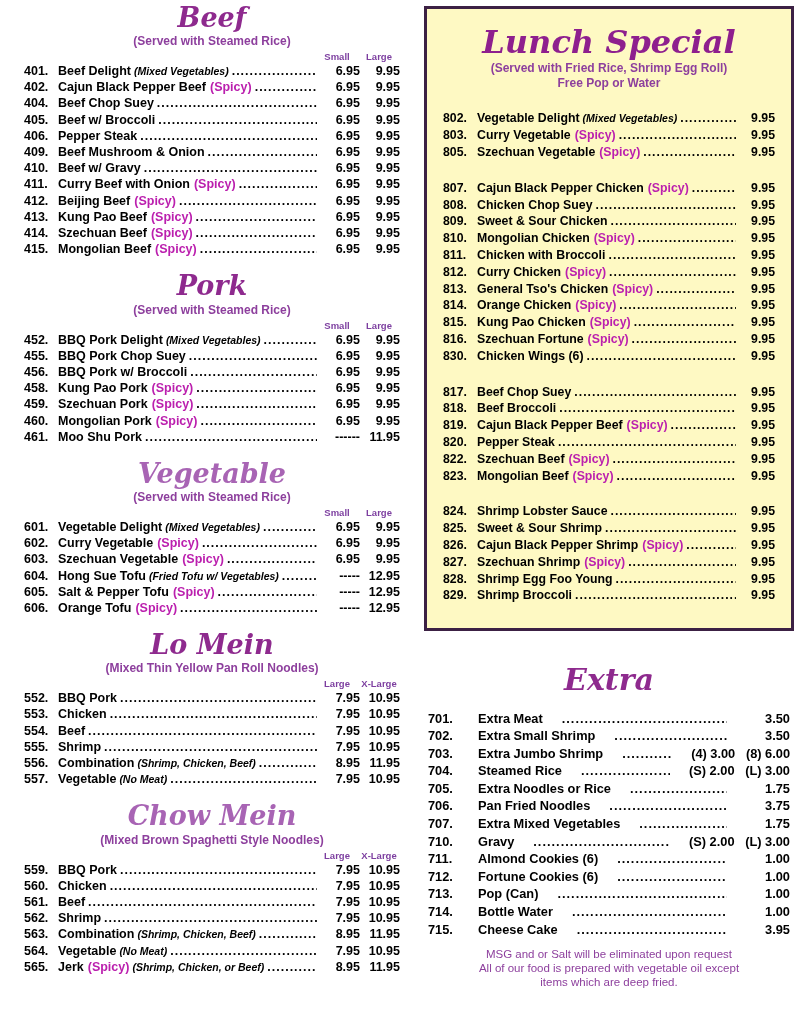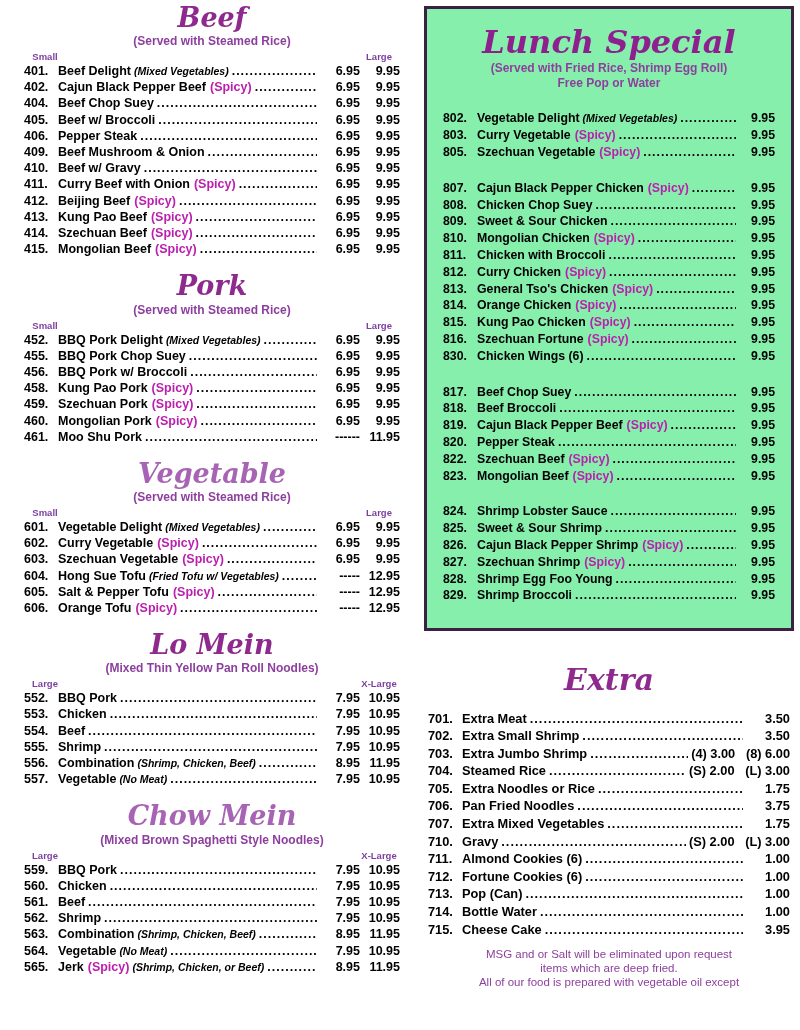--- a/index.html
+++ b/index.html
@@ -8,44 +8,44 @@
   .page { position:relative; width:800px; height:1030px; background:#fff; overflow:hidden; }
   .left-col  { position:absolute; left:24px;   top:2px; width:376px; }
   .right-col { position:absolute; left:424px; top:6px; width:370px; }
 
   .section { margin-bottom:13px; }
   .sec-title { font-family:"DejaVu Serif", serif; font-style:italic; font-weight:bold;
                font-size:27px; line-height:1.15; color:#8e2a8e; text-align:center; }
   .sec-title.light { color:#a864b4; font-weight:600; }
   .sec-sub { font-size:12px; font-weight:bold; color:#8d3f9d; text-align:center; margin-top:1px; }
 
-  .ph-row { display:flex; justify-content:space-between; margin:3px 0 1px; }
+  .ph-row { display:flex; justify-content:flex-end; margin:3px 0 1px; }
   .ph { flex:none; width:42px; text-align:center; font-size:9.5px; color:#7d3fa0; font-weight:bold; }
 
   .item { display:flex; align-items:baseline; font-size:12.5px; font-weight:bold;
           line-height:16.2px; color:#000; white-space:nowrap; }
   .num { flex:none; width:34px; }
   .spicy { color:#bb1fae; margin-left:4px; }
   .note { font-style:italic; font-size:10.5px; margin-left:3px; }
   .dots { flex:1 1 0; overflow:hidden; margin:0 3px; min-width:0; }
   .dots::before { content:"....................................................................................."; letter-spacing:1px; }
   .p { flex:none; width:40px; text-align:right; }
 
-  .lunch-box { background:#86efac; border:3px solid #3c2144; padding:14px 16px 16px; min-height:625px; }
+  .lunch-box { background:#fef9c3; border:3px solid #3c2144; padding:14px 16px 16px; min-height:625px; }
   .lunch-title { font-family:"DejaVu Serif", serif; font-style:italic; font-weight:bold;
                  font-size:32px; color:#8e1f8e; text-align:center; line-height:1.2; }
   .lunch-sub { font-size:12px; font-weight:bold; color:#8d3f9d; text-align:center; line-height:15px; }
   .lunch-group { margin-top:19px; }
   .lunch-group .item { font-size:12.3px; line-height:16.8px; }
   .p.lp { width:36px; }
 
   .extra-wrap { margin-top:32px; }
   .extra-wrap .sec-title { font-size:30px; }
   .extra-items { margin-top:12px; padding:0 4px; }
-  .extra-items .item { font-size:12.8px; line-height:17.6px; }
+  .extra-items .item { font-size:12.8px; line-height:17.6px;gap:16px; }
   .p.xp { width:auto; min-width:44px; white-space:pre; }
 
   .footer { margin-top:9px; text-align:center; color:#8d3f9d; font-size:11.5px; line-height:14px; }
 </style>
 </head>
 <body>
 
 <div class="page">
   <div class="left-col">
     <div class="section">
@@ -641,17 +641,17 @@
           <div class="item">
             <span class="num">715.</span>
             <span class="nm">Cheese Cake</span>
             <span class="dots"></span>
             <span class="p xp">3.95</span>
           </div>
         </div>
       </div>
     <div class="footer">
         <div class="f-line">MSG and or Salt will be eliminated upon request</div>
+        <div class="f-line">All of our food is prepared with vegetable oil except</div>
         <div class="f-line">items which are deep fried.</div>
-        <div class="f-line">All of our food is prepared with vegetable oil except</div>
       </div>
   </div>
 </div>
 
 </body></html>

